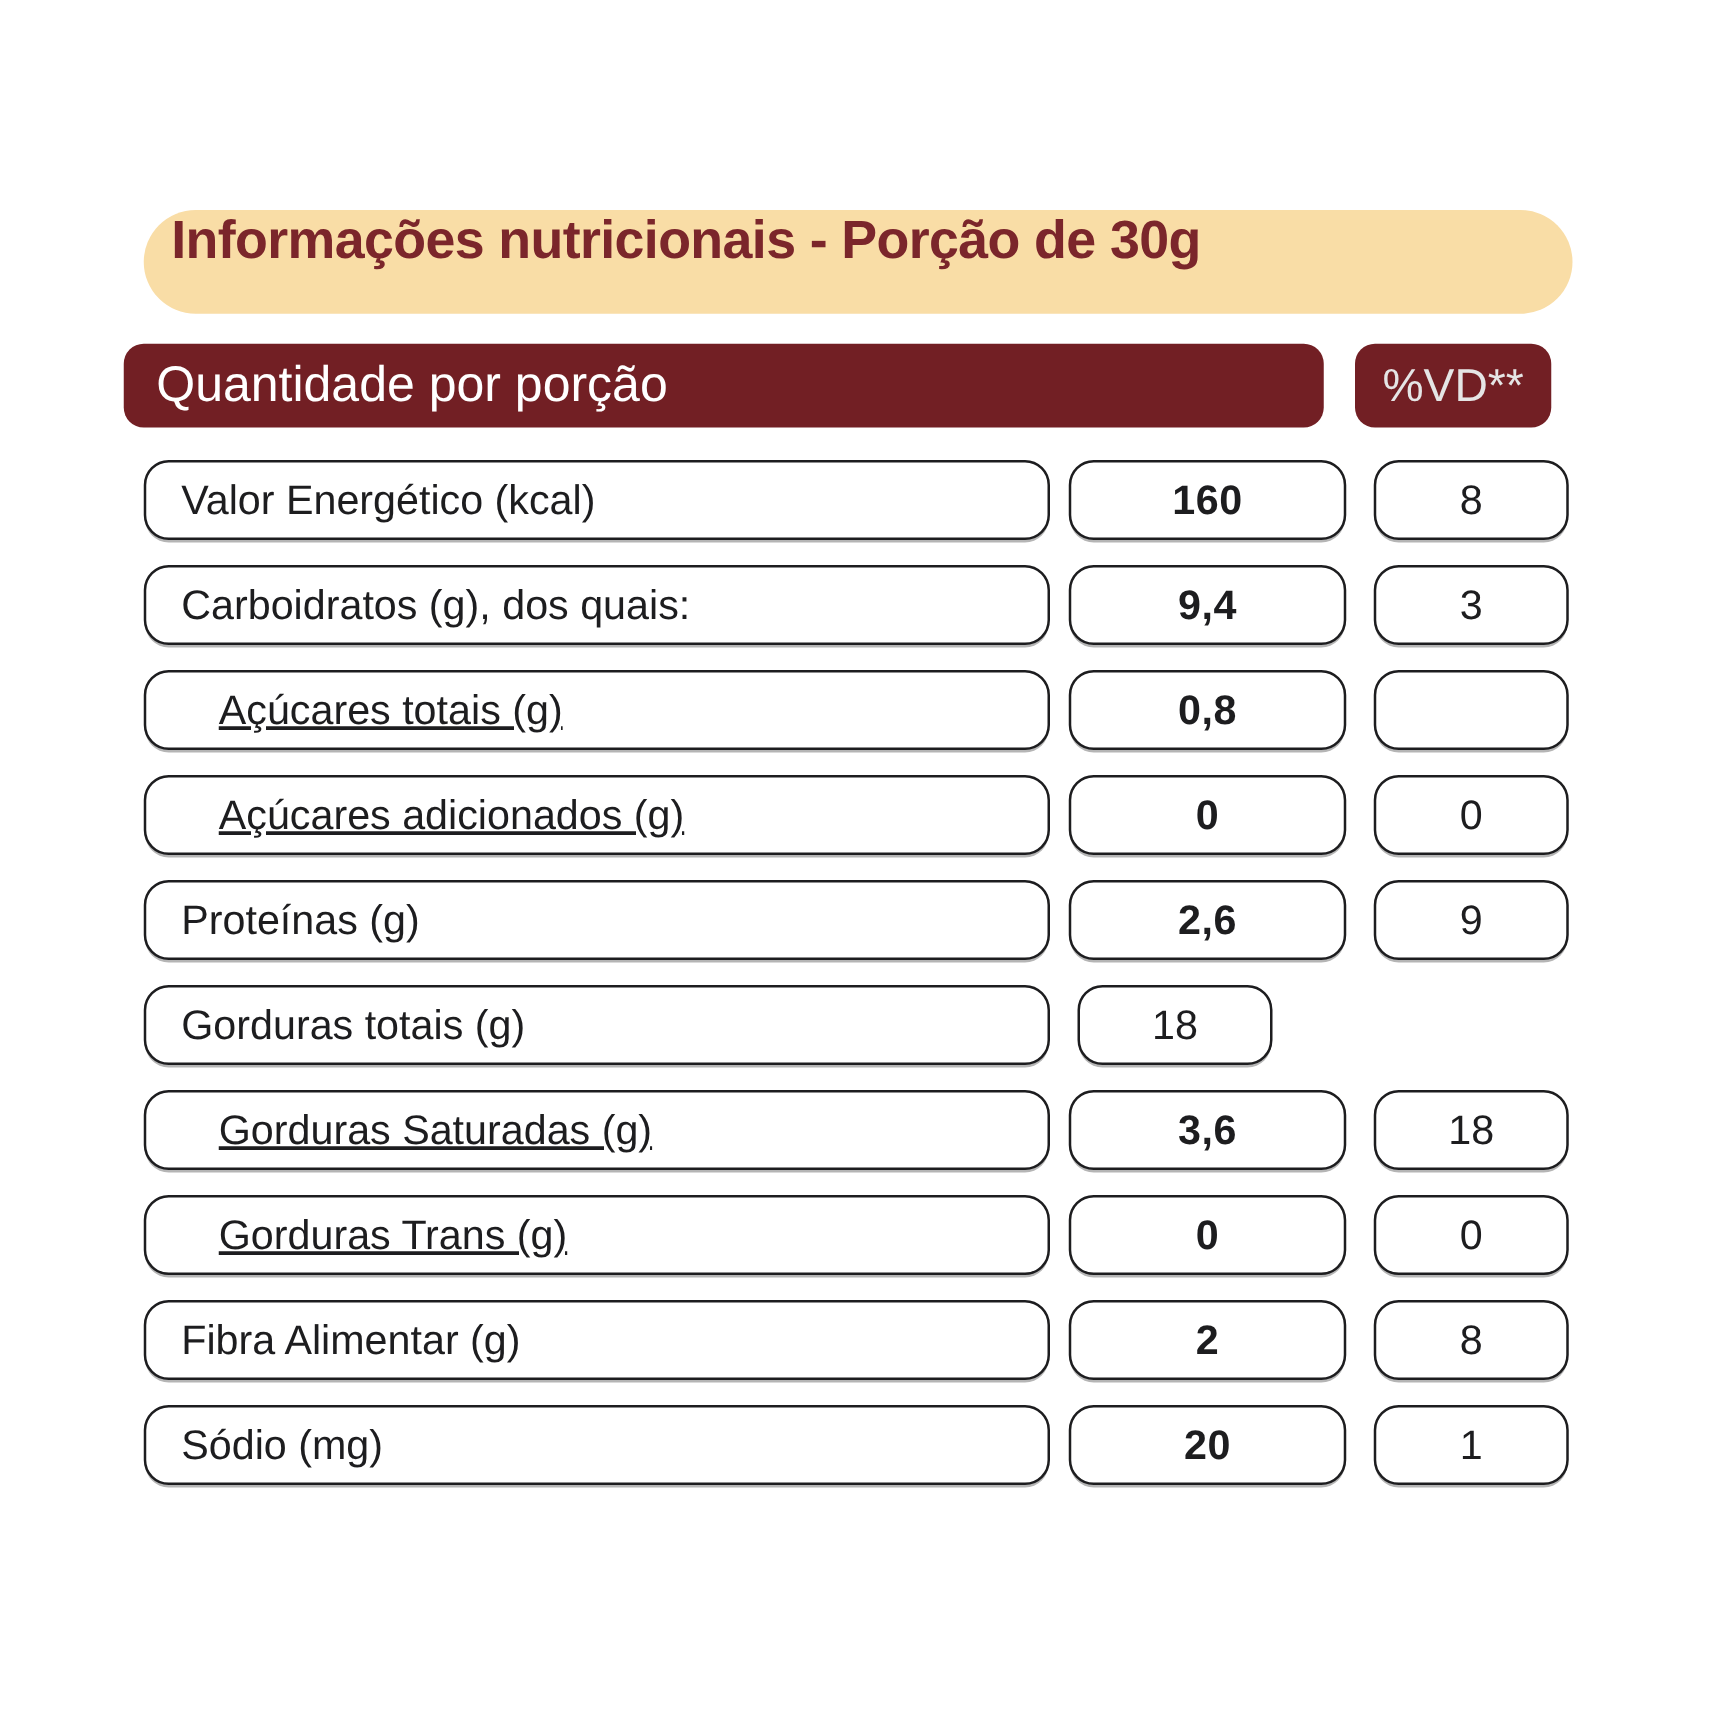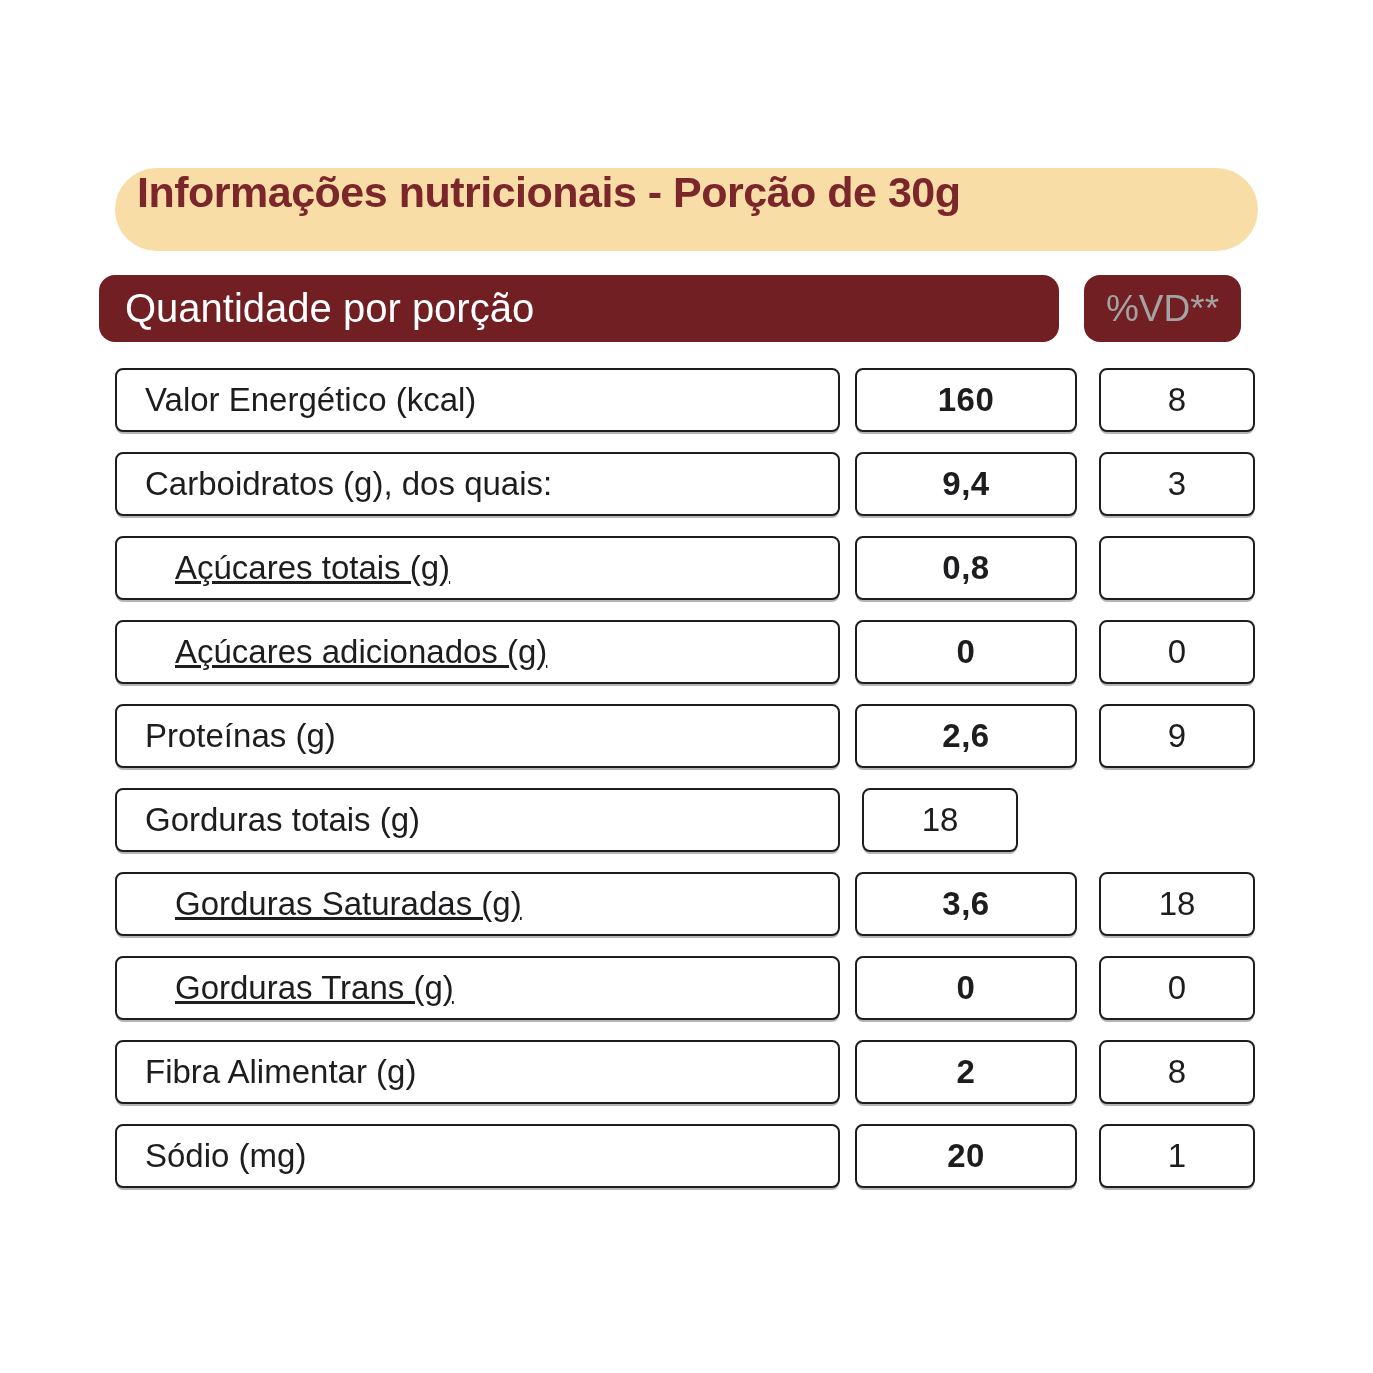--- a/index.html
+++ b/index.html
@@ -51,32 +51,32 @@
     white-space:nowrap;
   }
   .dv-header{
     width:157px;height:67px;
     margin-left:25px;
     background:var(--maroon);
     border-radius:16px;
     display:flex;align-items:center;justify-content:center;
   }
   .dv-header .dv-text{
-    color:#a3a3a3;font-size:37px;font-weight:normal;
+    color:#e5e5e5;font-size:37px;font-weight:normal;
   }
   .rows{
     position:absolute;left:115px;top:368px;
     width:1143px;
     display:flex;flex-direction:column;gap:20px;
   }
   .row{display:flex;height:64px;}
   .cell{
     background:#ffffff;
     border:2px solid var(--ink);
-    border-radius:8px;
+    border-radius:20px;
     box-shadow:0 3px 0 -1px var(--box_shadow);
     display:flex;align-items:center;
     color:var(--ink);
     font-size:33px;
   }
   .cell-label{width:725px;padding-left:28px;}
   .row.indent .cell-label{padding-left:58px;text-decoration:underline;}
   .cell-value{
     width:222px;margin-left:15px;
     justify-content:center;

